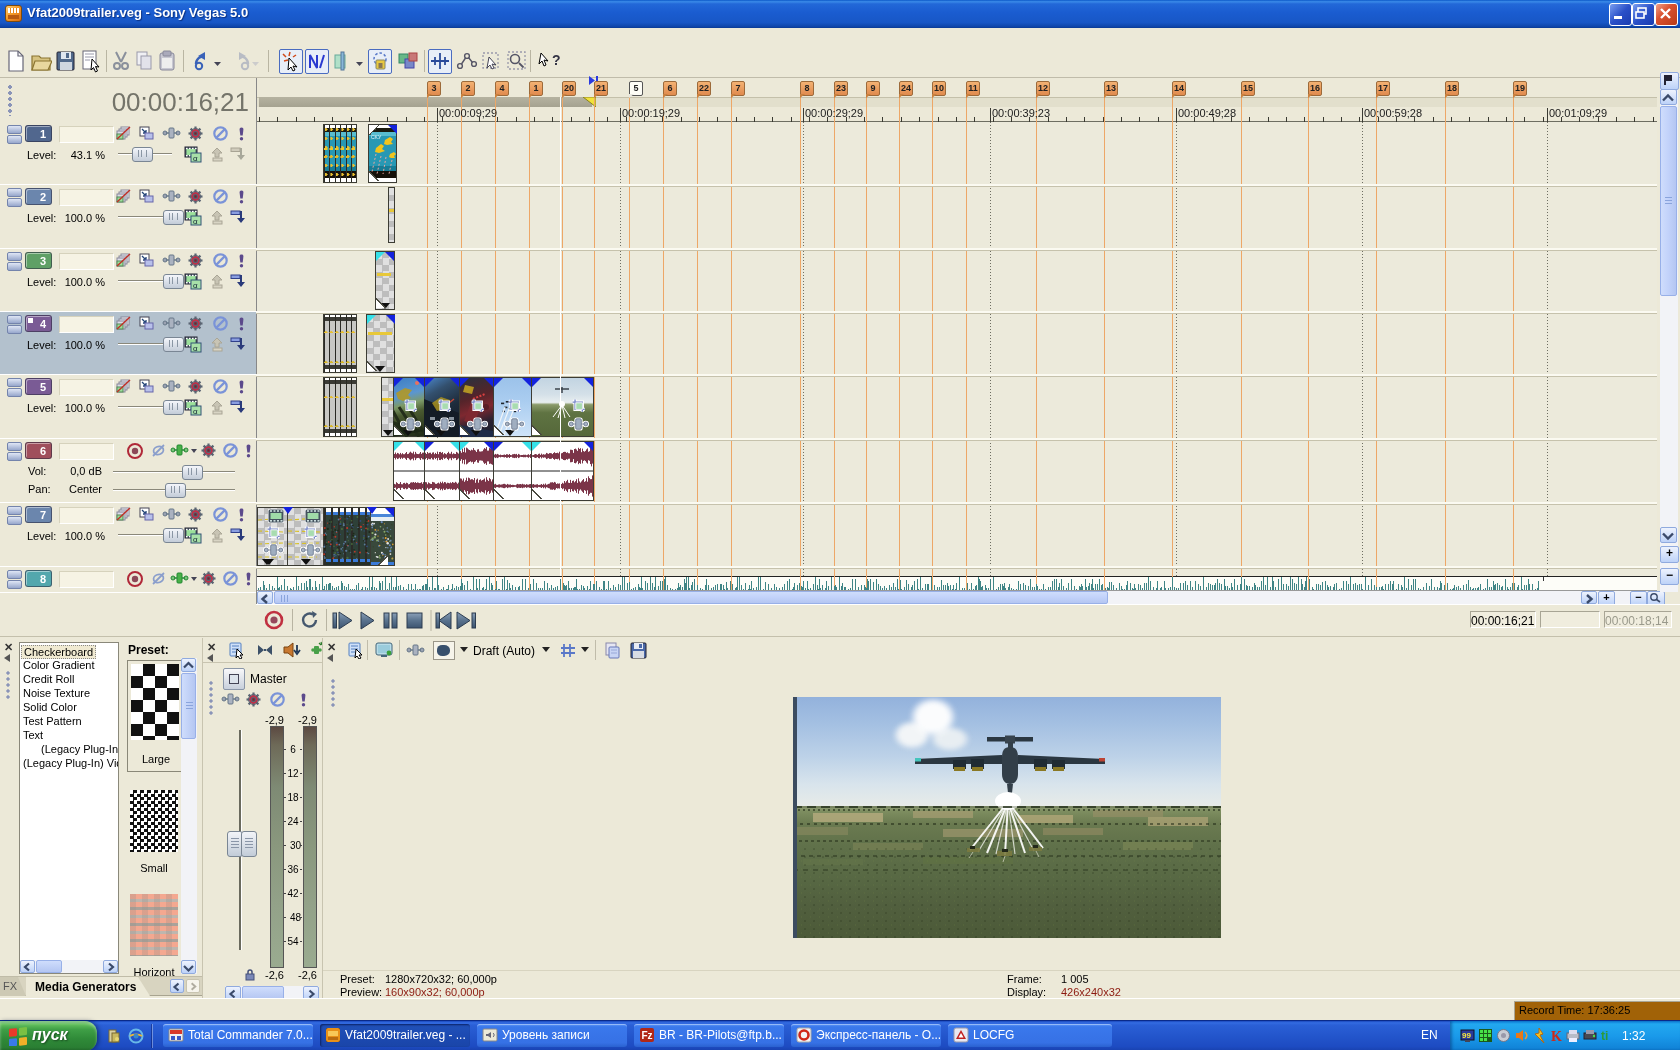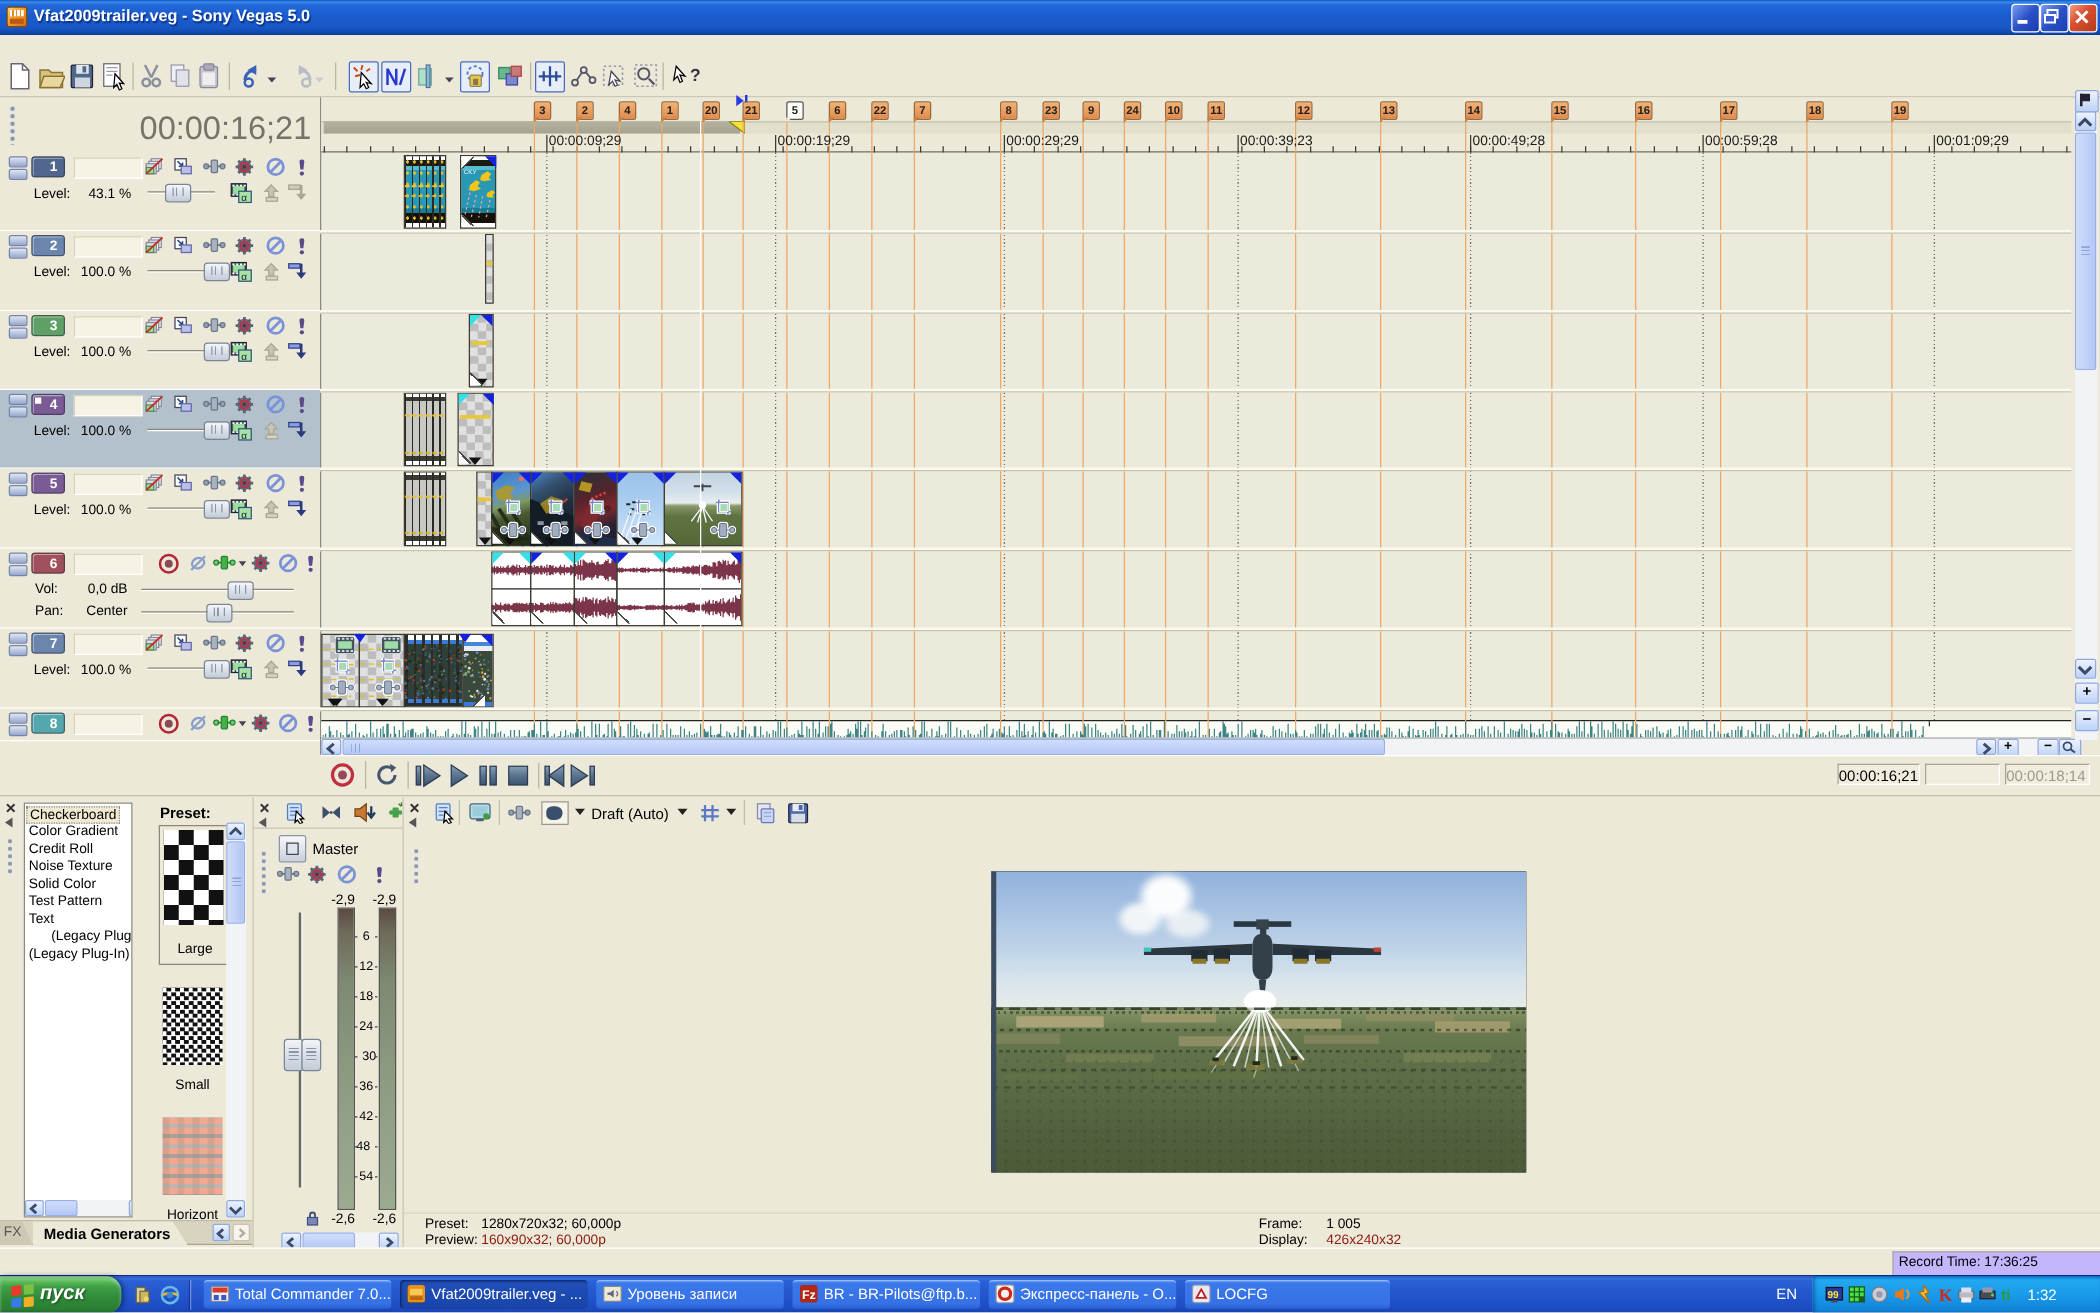--- a/index.html
+++ b/index.html
@@ -1797,21 +1797,21 @@
       </svg>
       <div class="tc" style="left:1214px;top:6px;width:66px;height:17px;color:#000">00:00:16;21</div>
       <div class="tc" style="left:1284px;top:6px;width:60px;height:17px"></div>
       <div class="tc" style="left:1348px;top:6px;width:68px;height:17px;color:#9a9a8c">00:00:18;14</div>
     </div>
 <div class="ab" style="left:0;top:636px;width:1680px;height:1px;background:#c4c0ac"></div>
     <div class="ab" style="left:0;top:638px;width:202px;height:360px;background:#ece9d8">
       <div style="position:absolute;left:4px;top:4px;font:bold 11px/10px 'Liberation Sans';color:#333">✕</div>
       <div style="position:absolute;left:4px;top:16px;width:0;height:0;border-right:6px solid #555;border-top:4px solid transparent;border-bottom:4px solid transparent"></div>
       <div style="position:absolute;left:5px;top:32px;width:6px;height:30px;background-image:radial-gradient(circle 1.8px at 3px 3px,#8a94b8 0 1.4px,transparent 1.9px);background-size:6px 6px"></div>
-      <div class="ab" style="left:19px;top:4px;width:87px;height:332px;background:#fff;border:1px solid #8a887a;box-sizing:border-box;overflow:hidden">
+      <div class="ab" style="left:19px;top:4px;width:100px;height:332px;background:#fff;border:1px solid #8a887a;box-sizing:border-box;overflow:hidden">
         <div style="position:absolute;left:1px;top:2px;font-size:11px;white-space:nowrap;background:#f0ead2;border:1px dotted #888;padding:0 2px">Checkerboard</div>
         <div style="position:absolute;left:1px;top:16px;font-size:11px;white-space:nowrap;padding:0 2px">Color Gradient</div>
         <div style="position:absolute;left:1px;top:30px;font-size:11px;white-space:nowrap;padding:0 2px">Credit Roll</div>
         <div style="position:absolute;left:1px;top:44px;font-size:11px;white-space:nowrap;padding:0 2px">Noise Texture</div>
         <div style="position:absolute;left:1px;top:58px;font-size:11px;white-space:nowrap;padding:0 2px">Solid Color</div>
         <div style="position:absolute;left:1px;top:72px;font-size:11px;white-space:nowrap;padding:0 2px">Test Pattern</div>
         <div style="position:absolute;left:1px;top:86px;font-size:11px;white-space:nowrap;padding:0 2px">Text</div>
         <div style="position:absolute;left:1px;top:100px;font-size:11px;white-space:nowrap;padding:0 20px">(Legacy Plug-In) Te</div>
         <div style="position:absolute;left:1px;top:114px;font-size:11px;white-space:nowrap;padding:0 2px">(Legacy Plug-In) Vid</div>
         <div style="position:absolute;left:0;bottom:0;width:98px;height:13px;background:#f2f3f7">
@@ -1963,21 +1963,21 @@
       <div class="ab" style="left:97px;top:183px;width:2px;height:1px;background:#444"></div>
       <div class="ab" style="left:82px;top:202px;width:16px;text-align:right;font-size:10px">30</div>
       <div class="ab" style="left:81px;top:207px;width:2px;height:1px;background:#444"></div>
       <div class="ab" style="left:97px;top:207px;width:2px;height:1px;background:#444"></div>
       <div class="ab" style="left:82px;top:226px;width:16px;text-align:center;font-size:10px">36</div>
       <div class="ab" style="left:81px;top:231px;width:2px;height:1px;background:#444"></div>
       <div class="ab" style="left:97px;top:231px;width:2px;height:1px;background:#444"></div>
       <div class="ab" style="left:82px;top:250px;width:16px;text-align:center;font-size:10px">42</div>
       <div class="ab" style="left:81px;top:255px;width:2px;height:1px;background:#444"></div>
       <div class="ab" style="left:97px;top:255px;width:2px;height:1px;background:#444"></div>
-      <div class="ab" style="left:82px;top:274px;width:16px;text-align:left;font-size:10px">48</div>
+      <div class="ab" style="left:82px;top:274px;width:16px;text-align:right;font-size:10px">48</div>
       <div class="ab" style="left:81px;top:279px;width:2px;height:1px;background:#444"></div>
       <div class="ab" style="left:97px;top:279px;width:2px;height:1px;background:#444"></div>
       <div class="ab" style="left:82px;top:298px;width:16px;text-align:center;font-size:10px">54</div>
       <div class="ab" style="left:81px;top:303px;width:2px;height:1px;background:#444"></div>
       <div class="ab" style="left:97px;top:303px;width:2px;height:1px;background:#444"></div>
       <div class="ab" style="left:36px;top:92px;width:2px;height:220px;background:#6a6a5e;box-shadow:1px 0 0 #fff"></div>
       <div class="ab" style="left:24px;top:193px;width:14px;height:24px;background:linear-gradient(180deg,#f2f4f8,#c2ccd8);border:1px solid #7a8694;border-radius:3px">
         <div style="position:absolute;left:3px;top:6px;width:8px;height:11px;background-image:repeating-linear-gradient(180deg,#8a96a8 0 1px,transparent 1px 3px)"></div>
       </div>
       <div class="ab" style="left:38px;top:193px;width:14px;height:24px;background:linear-gradient(180deg,#f2f4f8,#c2ccd8);border:1px solid #7a8694;border-radius:3px">
@@ -2143,21 +2143,21 @@
         <div class="ab" style="left:62px;top:2px">1280x720x32; 60,000p</div>
         <div class="ab" style="left:17px;top:15px">Preview:</div>
         <div class="ab" style="left:62px;top:15px;color:#8c1a10">160x90x32; 60,000p</div>
         <div class="ab" style="left:684px;top:2px">Frame:</div>
         <div class="ab" style="left:738px;top:2px">1 005</div>
         <div class="ab" style="left:684px;top:15px">Display:</div>
         <div class="ab" style="left:738px;top:15px;color:#8c1a10">426x240x32</div>
       </div>
     </div>
     <div class="ab" style="left:0;top:998px;width:1680px;height:22px;background:#ece9d8;border-top:1px solid #fff"></div>
-    <div class="ab" style="left:1514px;top:1001px;width:166px;height:33px;background:#c4b5fd;border:1px solid #aaa695;border-right:none;font-size:11px;padding:2px 0 0 4px;box-sizing:border-box">Record Time: 17:36:25</div>
+    <div class="ab" style="left:1514px;top:1001px;width:166px;height:33px;background:#a16207;border:1px solid #aaa695;border-right:none;font-size:11px;padding:2px 0 0 4px;box-sizing:border-box">Record Time: 17:36:25</div>
 <div class="ab" style="left:0;top:1020px;width:1680px;height:30px;background:linear-gradient(180deg,#1a48bc 0%,#346ce2 6%,#2a5fd6 14%,#2254ca 55%,#1d4bc2 85%,#1841ae 100%);border-top:1px solid #0a2a8a">
       <div class="ab" style="left:0;top:0;width:97px;height:30px;background:linear-gradient(180deg,#3f9948 0%,#64c25e 10%,#3f9f46 28%,#2f8a38 60%,#2a7e33 88%,#1f6428 100%);border-radius:0 12px 12px 0;box-shadow:inset 0 2px 3px rgba(255,255,255,.4),2px 0 4px rgba(0,20,60,.5)">
         <svg class="ab" style="left:8px;top:5px" width="20" height="20" viewBox="0 0 20 20">
           <g transform="skewY(-6)">
             <rect x="1" y="3" width="8" height="8" rx="1" fill="#e83a2a"></rect>
             <rect x="11" y="3" width="8" height="8" rx="1" fill="#7ac043"></rect>
             <rect x="1" y="13" width="8" height="8" rx="1" fill="#3a7ae8"></rect>
             <rect x="11" y="13" width="8" height="8" rx="1" fill="#f0b028"></rect>
           </g>
         </svg>

